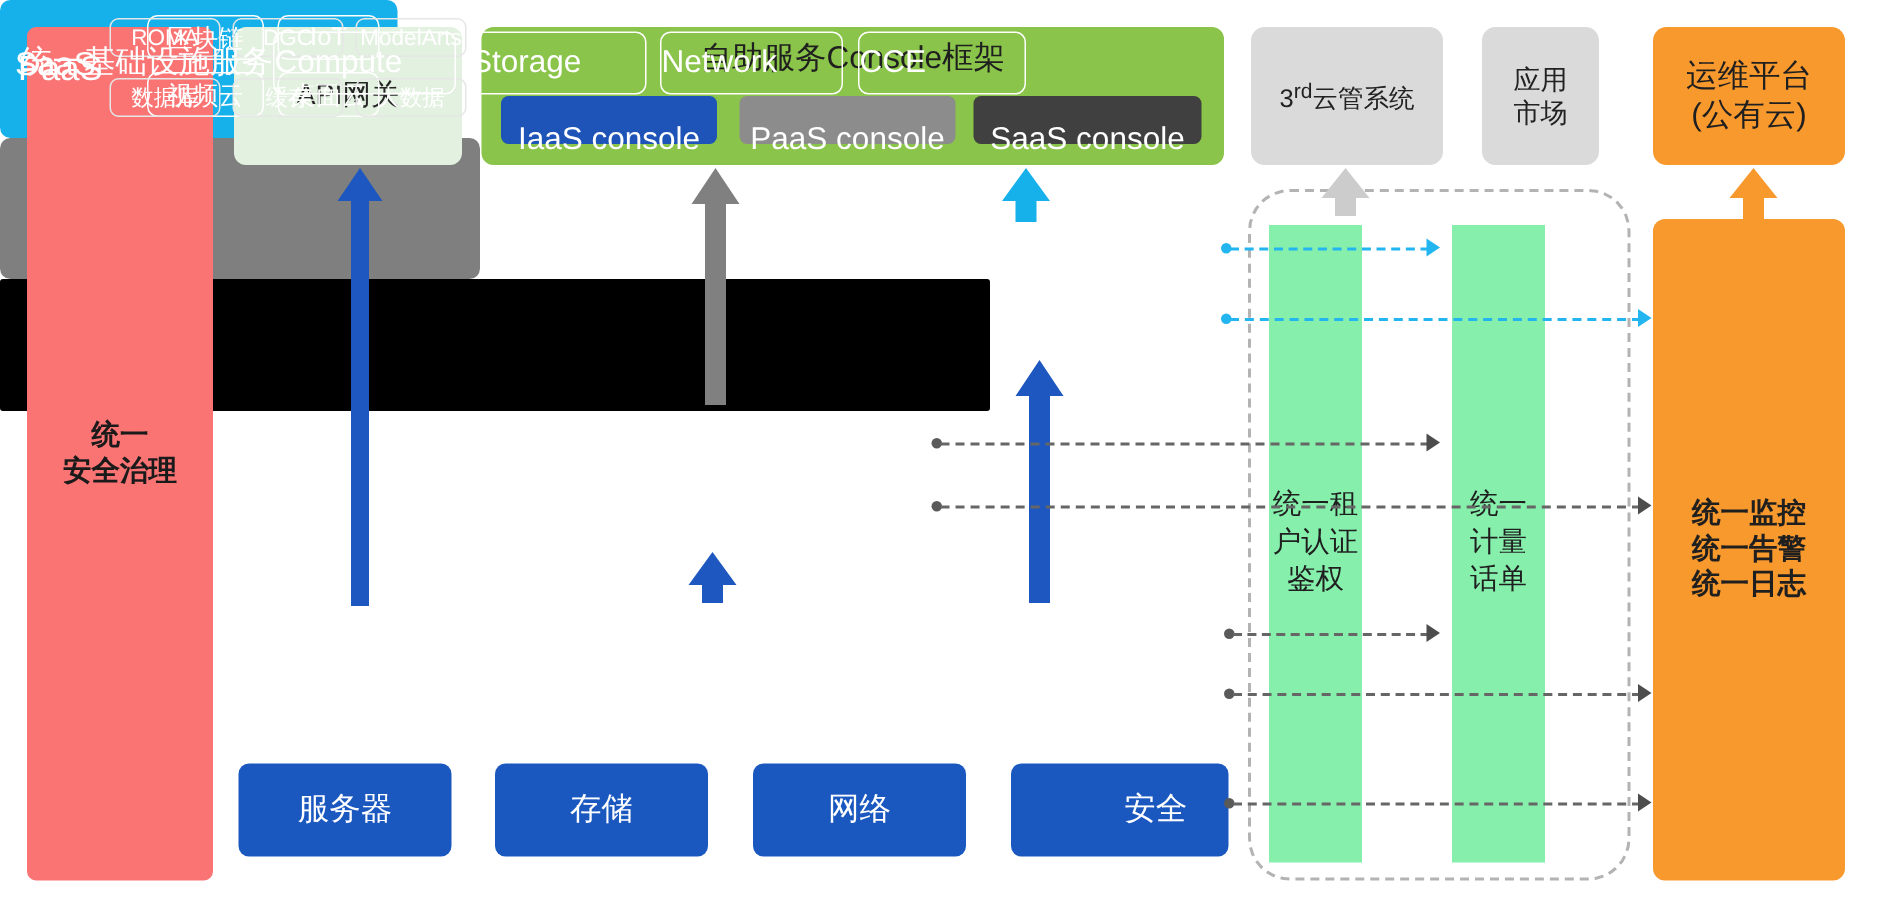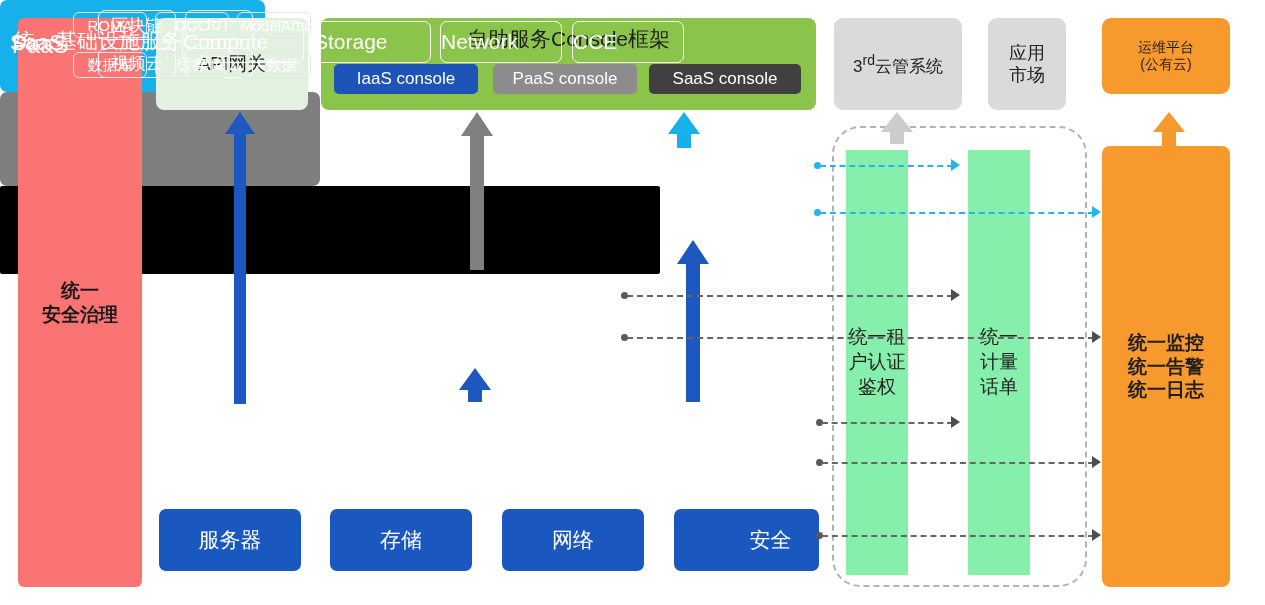--- a/index.html
+++ b/index.html
@@ -57,50 +57,50 @@
     text-align:center;
     font-size:21px;
     color:#1f1f1f;
   }
   .console-chip{
     position:absolute;
     top:46px;
     height:30px;
     border-radius:5px;
     display:flex;
-    align-items:center;
+    align-items:flex-start;
     justify-content:center;
     color:#ffffff;
-    font-size:17px;
-    padding:0 10px;
+    font-size:21px;
+    padding:16px 10px;
     box-sizing:border-box;
     white-space:nowrap;
   }
   .chip-iaas{ left:13px;  width:144px; background:#1e54b7; }
   .chip-paas{ left:172px; width:144px; background:#8c8c8c; }
   .chip-saas{ left:328px; width:152px; background:#404040; }
 
   
   .grey-top{
     background:#dadada;
     border-radius:9px;
     color:#222222;
     font-size:17px;
   }
   .third-cloud{ left:834px; top:18px; width:128px; height:92px; }
   .app-market{ left:988px; top:18px; width:78px;  height:92px; font-size:18px; }
   .sup{ font-size:14px; vertical-align:super; }
 
   
   .ops-top{
-    left:1102px; top:18px; width:128px; height:76px;
+    left:1102px; top:18px; width:128px; height:92px;
     background:#f8992e;
     border-radius:9px;
     color:#1f1f1f;
-    font-size:14px;
+    font-size:21px;
   }
 
   
   .ops-col{
     left:1102px; top:146px; width:128px; height:441px;
     background:#f8992e;
     border-radius:8px;
     color:#1f1f1f;
     font-size:19px;
     font-weight:600;

